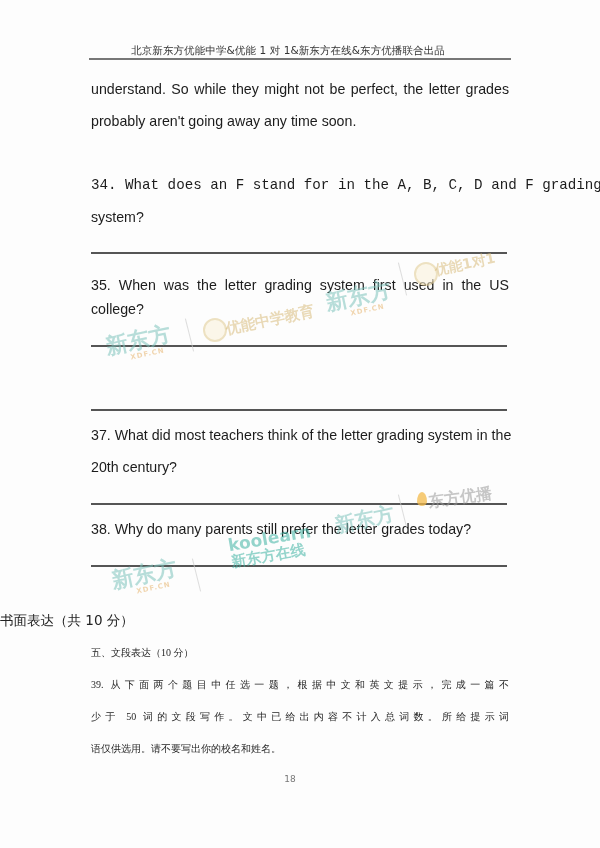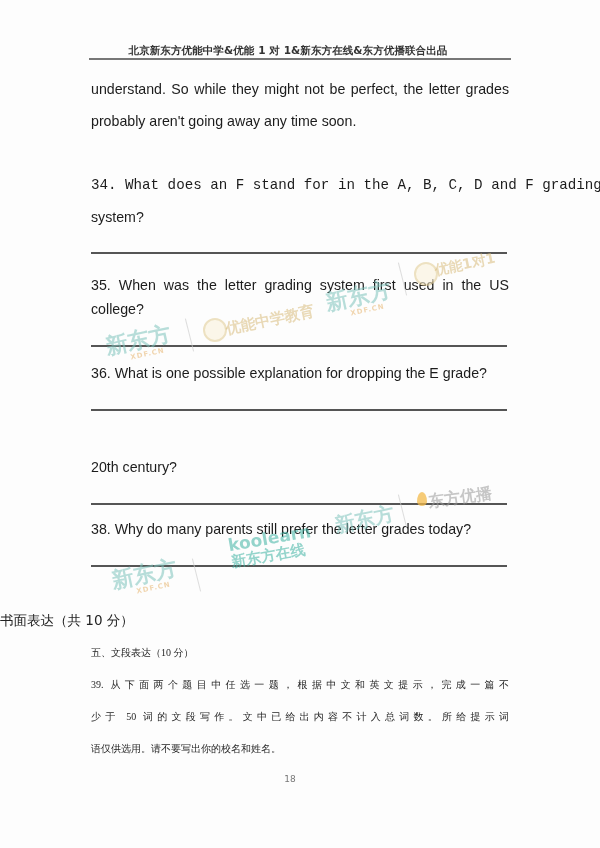--- a/index.html
+++ b/index.html
@@ -5,21 +5,20 @@
     html, body { margin: 0; padding: 0; }
     body {
       width: 600px; height: 848px; background: #ffffff; position: relative; overflow: hidden;
       font-family: "Liberation Sans", "DejaVu Sans", sans-serif; color: #1a1a1a;
     }
     .page { position: absolute; left: 0; top: 0; width: 600px; height: 848px; background: #fdfdfd; }
     .header-text {
       position: absolute; left: 0; width: 576px; top: 44px; text-align: center;
       font-size: 10.5px; color: #333; letter-spacing: 0.1px;
       font-family: "DejaVu Sans", sans-serif;
-      font-weight: bold;
     }
     .header-rule { position: absolute; left: 89px; top: 58px; width: 422px; height: 2px; background: #777; }
     .line {
       position: absolute; left: 91px; width: 418px;
       font-size: 14.2px; line-height: 18px; color: #1c1c1c; white-space: nowrap;
     }
     .justify { text-align: justify; text-align-last: justify; }
     .answer-rule { position: absolute; left: 91px; width: 416px; height: 1.5px; background: #555; }
     .section-title {
       position: absolute; left: 0; width: 600px; text-align: left; top: 612px;
@@ -63,23 +62,23 @@
   <div class="line" style="top:112px;">probably aren't going away any time soon.</div>
 
   <div class="line justify" style="top:176px;font-family:Liberation Mono, monospace;">34. What does an F stand for in the A, B, C, D and F grading</div>
   <div class="line" style="top:208px;">system?</div>
   <div class="answer-rule" style="top:252px;"></div>
 
   <div class="line justify" style="top:276px;">35. When was the letter grading system first used in the US</div>
   <div class="line" style="top:300px;">college?</div>
   <div class="answer-rule" style="top:345px;"></div>
 
-  <div class="line" style="top:364px;">36. What is one possible explanation for dropping the E grade?</div>
   <div class="answer-rule" style="top:409px;"></div>
 
+  <div class="line justify" style="top:426px;">37. What did most teachers think of the letter grading system in the</div>
   <div class="line" style="top:458px;">20th century?</div>
   <div class="answer-rule" style="top:503px;"></div>
 
   <div class="line" style="top:520px;">38. Why do many parents still prefer the letter grades today?</div>
   <div class="answer-rule" style="top:565px;"></div>
 
   <div class="section-title">书面表达（共 10 分）</div>
   <div class="cn" style="top:646px;">五、文段表达（10 分）</div>
   <div class="cn justify" style="top:678px;">39. 从下面两个题目中任选一题，根据中文和英文提示，完成一篇不</div>
   <div class="cn justify" style="top:710px;">少于 50 词的文段写作。文中已给出内容不计入总词数。所给提示词</div>

